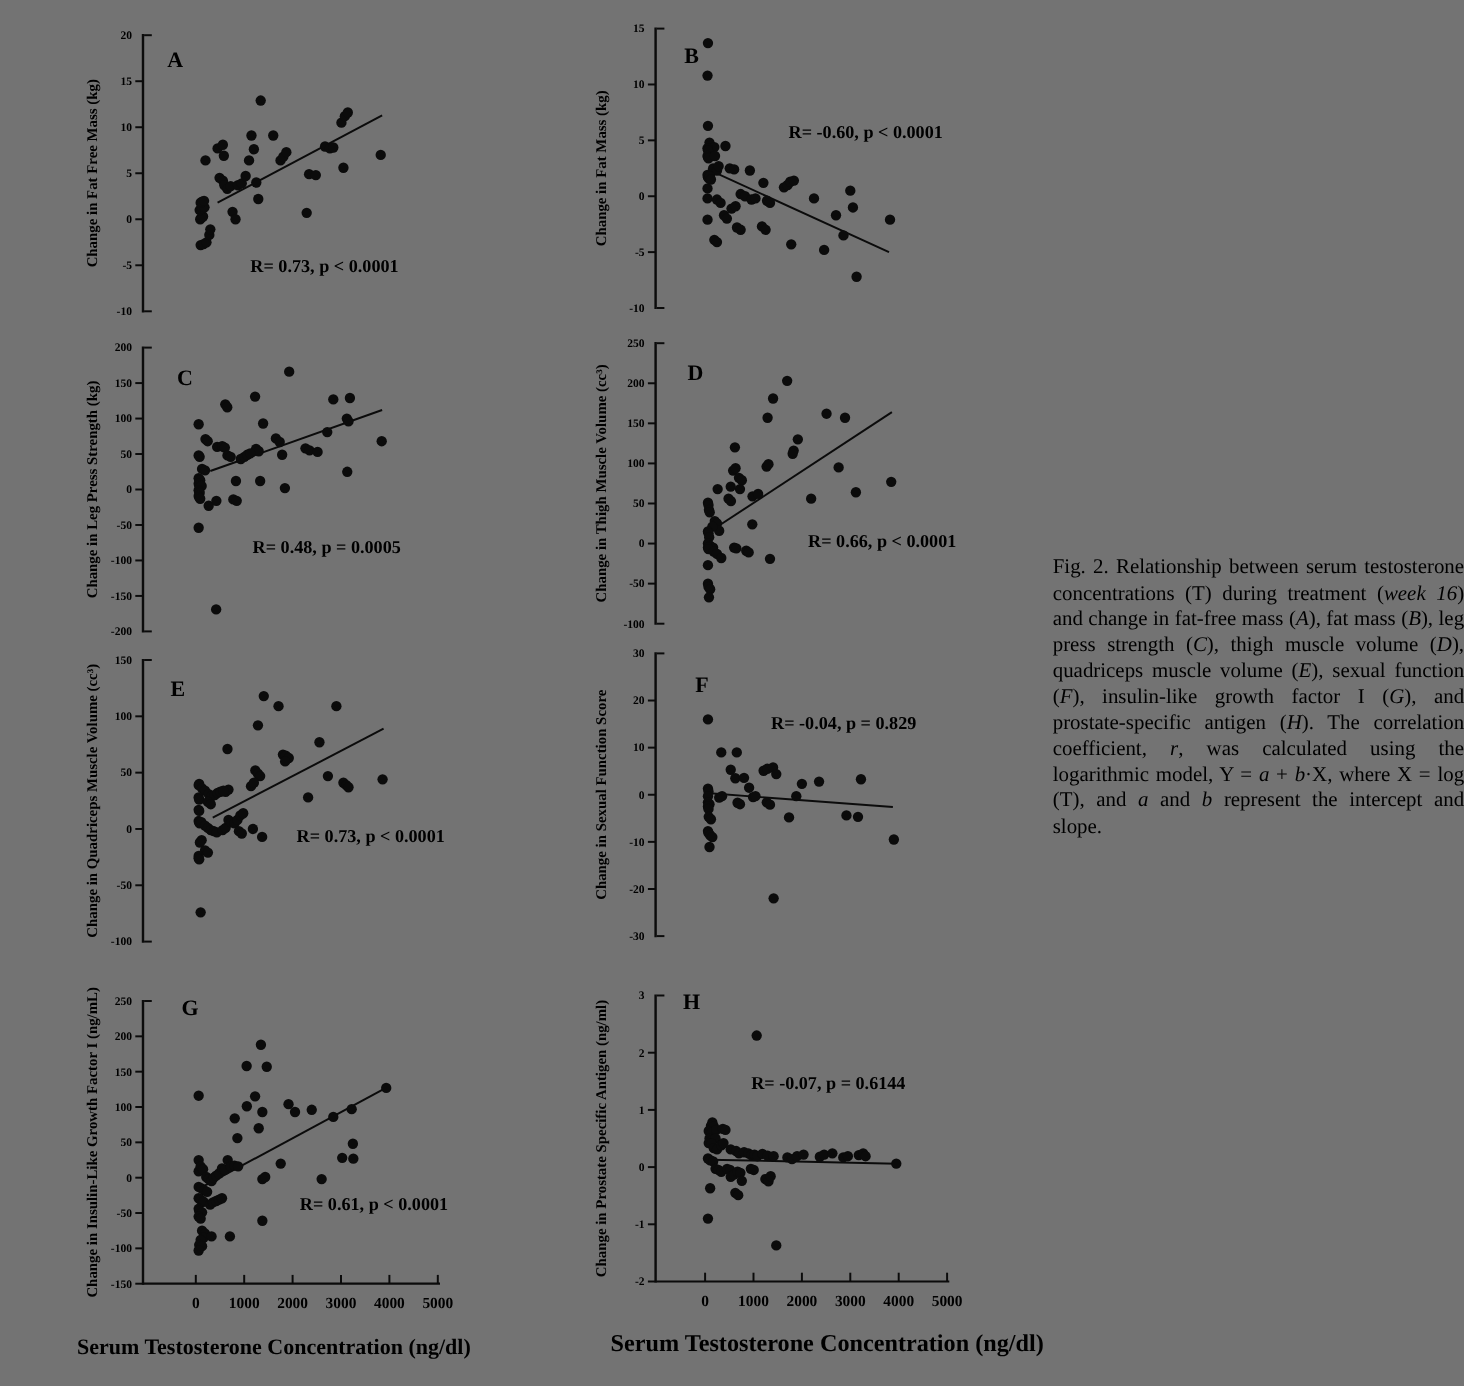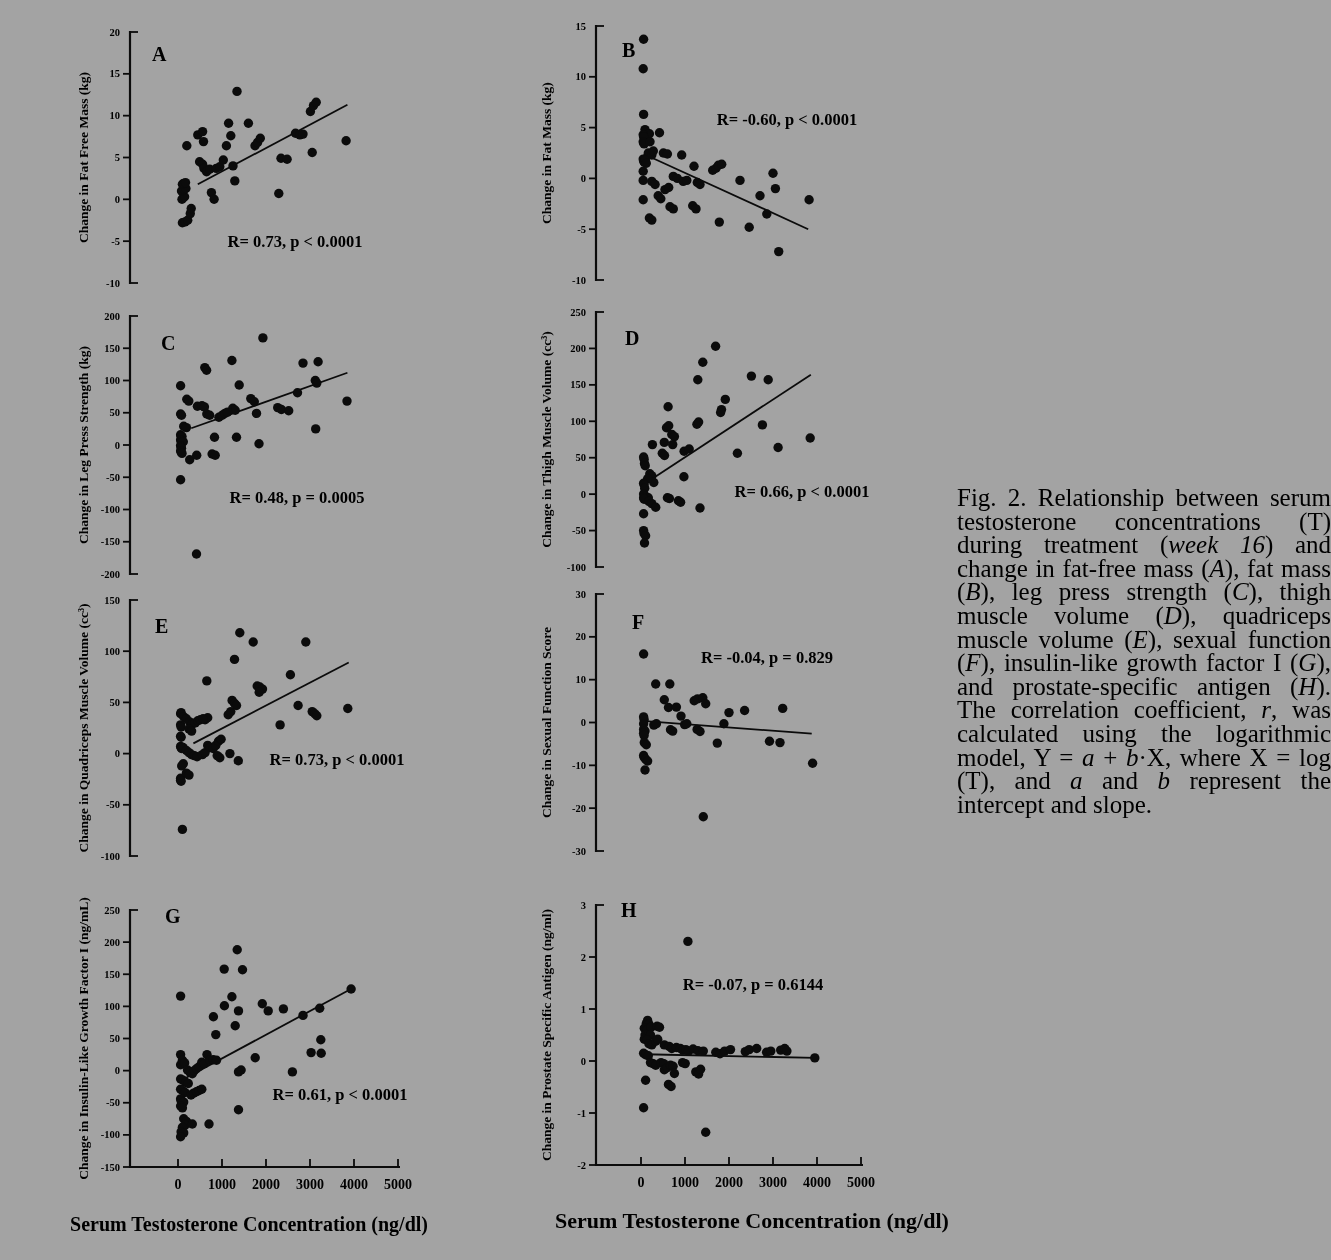--- a/index.html
+++ b/index.html
@@ -1,21 +1,21 @@
 <!DOCTYPE html>
 <html><head>
 <meta charset="utf-8">
 <style>
   html,body{margin:0;padding:0;background:#e8e8e8;}
-  .page{position:relative;width:1331px;height:1260px;background:#a3a3a3;overflow:hidden;
+  .page{position:relative;width:1331px;height:1260px;background:#737373;overflow:hidden;
         font-family:"Liberation Serif", serif;}
   #chart-svg{position:absolute;left:0;top:0;width:1331px;height:1260px;}
   #chart-svg text{fill:#000;font-family:"Liberation Serif", serif;}
-  .caption{position:absolute;left:957px;top:486px;width:374px;
-           font-family:"Liberation Serif", serif;font-size:25px;line-height:23.6px;
+  .caption{position:absolute;left:957px;top:504px;width:374px;
+           font-family:"Liberation Serif", serif;font-size:19px;line-height:23.6px;
            color:#000;text-align:justify;}
   .caption .it{font-style:italic;}
 </style>
 </head>
 <body>
 
 <div class="page">
   <svg id="chart-svg" viewBox="0 0 1331 1260" xmlns="http://www.w3.org/2000/svg">
       <g>
         <line x1="130" y1="31" x2="130" y2="284" stroke="#0b0b0b" stroke-width="2.2"></line>

